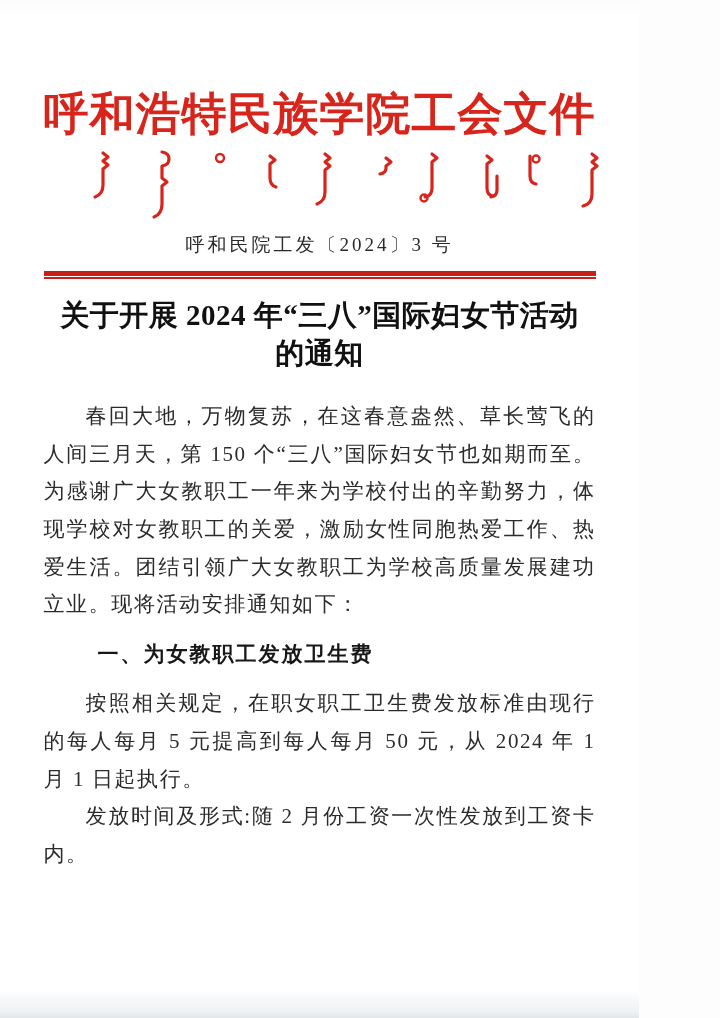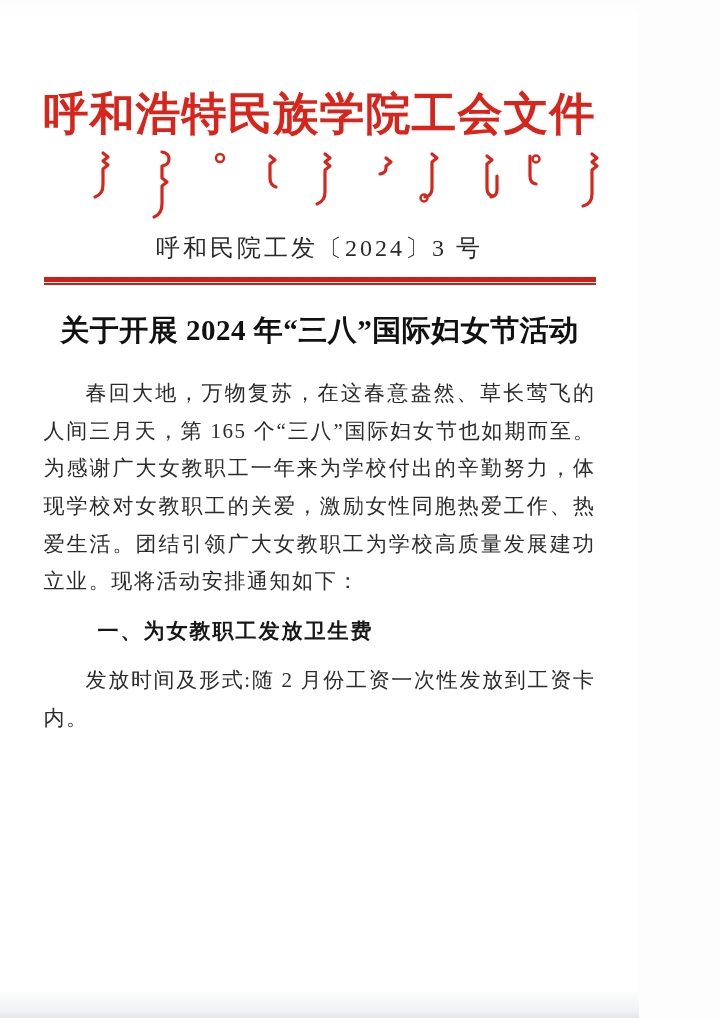--- a/index.html
+++ b/index.html
@@ -32,35 +32,35 @@
   .mongolian{
     display:block;
     width:720px;height:86px;
     margin:2px auto 0;
   }
   .mongolian path{stroke:#d8251c;stroke-width:3.2;fill:none;stroke-linecap:round;stroke-linejoin:round;}
   .mongolian circle{stroke:#d8251c;stroke-width:2.4;fill:none;}
   
   .doc-number{
     text-align:center;
-    font-size:24px;
+    font-size:19px;
     letter-spacing:3px;
     color:#2a2a2a;
     margin-top:2px;
   }
   
   .red-rule{
     width:552px;
     height:8px;
     margin:13px auto 0;
     background:linear-gradient(180deg,#c9201a 0,#c9201a 5px,#ffffff 5px,#ffffff 6px,#c9201a 6px,#c9201a 8px);
   }
   
   .doc-title{
-    margin-top:26px;
+    margin-top:17px;
     text-align:center;
     font-size:29px;
     font-weight:700;
     color:#111;
     line-height:38px;
     letter-spacing:0.5px;
   }
   
   .body-text{
     width:552px;
@@ -105,21 +105,23 @@
       <path d="M592,170 l5,4 l-5,4 l5,4 l-5,4 l0,24 q0,10 -9,12"></path>
     </g>
   </svg>
 
   <div class="doc-number">呼和民院工发〔2024〕3 号</div>
 
   <div class="red-rule"></div>
 
   <div class="doc-title">
     <div>关于开展 2024 年“三八”国际妇女节活动</div>
+    <div>的通知</div>
   </div>
 
   <div class="body-text">
-    <p>春回大地，万物复苏，在这春意盎然、草长莺飞的人间三月天，第 165 个“三八”国际妇女节也如期而至。为感谢广大女教职工一年来为学校付出的辛勤努力，体现学校对女教职工的关爱，激励女性同胞热爱工作、热爱生活。团结引领广大女教职工为学校高质量发展建功立业。现将活动安排通知如下：</p>
+    <p>春回大地，万物复苏，在这春意盎然、草长莺飞的人间三月天，第 150 个“三八”国际妇女节也如期而至。为感谢广大女教职工一年来为学校付出的辛勤努力，体现学校对女教职工的关爱，激励女性同胞热爱工作、热爱生活。团结引领广大女教职工为学校高质量发展建功立业。现将活动安排通知如下：</p>
     <p class="section-heading">一、为女教职工发放卫生费</p>
+    <p>按照相关规定，在职女职工卫生费发放标准由现行的每人每月 5 元提高到每人每月 50 元，从 2024 年 1 月 1 日起执行。</p>
     <p>发放时间及形式:随 2 月份工资一次性发放到工资卡内。</p>
   </div>
 
 </div>
 
 </body></html>

